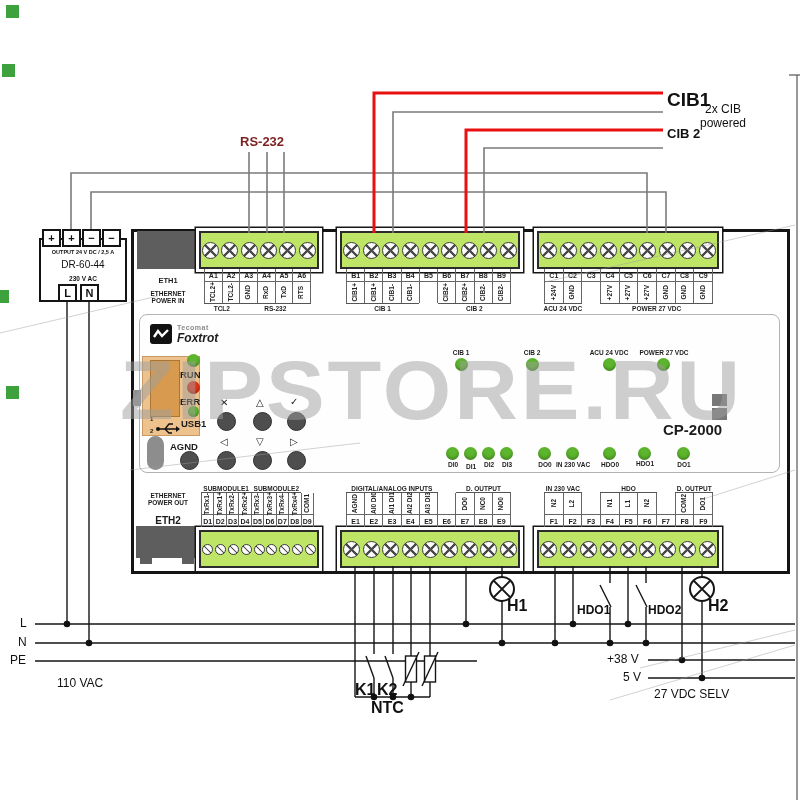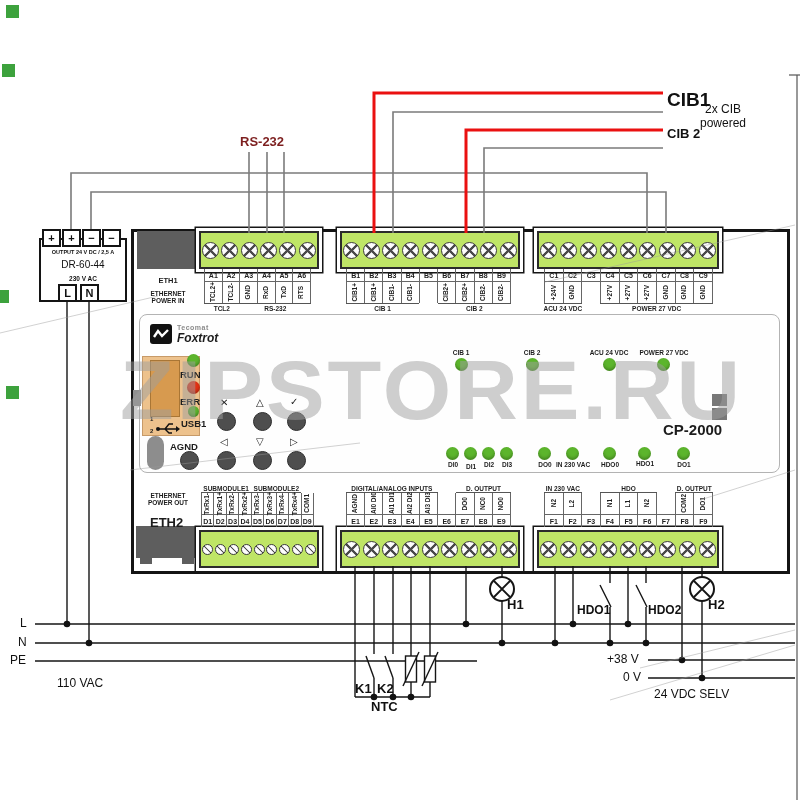--- a/index.html
+++ b/index.html
@@ -45,21 +45,21 @@
   .led.red{background:#e23214;}
   .pbtn{position:absolute;width:17px;height:17px;border-radius:50%;background:#4e4e4e;
         border:1px solid #2e2e2e;z-index:2;}
   .plbl{position:absolute;font-weight:bold;color:#1c1c1c;z-index:3;}
   .keysym{position:absolute;font-size:10px;color:#222;z-index:3;}
   .ledlbl{position:absolute;font-size:6.5px;font-weight:bold;color:#1c1c1c;text-align:center;z-index:3;}
   .preline{white-space:pre-line;}
   .eth{position:absolute;background:#5e5e5e;z-index:2;}
   
   .wlbl{position:absolute;font-size:12px;color:#111;z-index:5;}
-  .wlbl.b{font-weight:bold;font-size:13px;}
+  .wlbl.b{font-weight:bold;font-size:16px;}
   
   #watermark{position:absolute;left:120px;top:340px;font-size:88px;font-weight:bold;
              letter-spacing:3px;color:rgba(158,158,158,0.5);z-index:8;white-space:nowrap;
              transform:scaleY(0.95);}
   .gsq{position:absolute;width:13px;height:13px;background:#3da23d;z-index:8;}
   svg{position:absolute;left:0;top:0;z-index:4;pointer-events:none;}
   svg.topmost{z-index:9;}
 </style>
 </head>
 <body>
@@ -80,21 +80,21 @@
 
   <div class="eth" style="left:137px;top:231px;width:60px;height:38px;"></div>
   <div class="eth" style="left:136px;top:526px;width:62px;height:32px;"></div>
   <div class="eth" style="left:140px;top:558px;width:12px;height:6px;"></div>
   <div class="eth" style="left:182px;top:558px;width:12px;height:6px;"></div>
   <div class="plbl" style="left:150px;top:276px;width:36px;text-align:center;font-size:7.5px;">ETH1</div>
   <div class="plbl preline" style="left:138px;top:290px;width:60px;text-align:center;font-size:6.5px;line-height:1.15;">ETHERNET
 POWER IN</div>
   <div class="plbl preline" style="left:138px;top:492px;width:60px;text-align:center;font-size:6.5px;line-height:1.15;">ETHERNET
 POWER OUT</div>
-  <div class="plbl" style="left:150px;top:515px;width:36px;text-align:left;font-size:13px;">ETH2</div>
+  <div class="plbl" style="left:150px;top:515px;width:36px;text-align:center;font-size:10px;">ETH2</div>
 
   <div class="strip" style="left:199px;top:231px;width:120px;height:38px;">
       <div class="scell">
         <div class="screw" style="height: 17px; width: 17px;"></div>
       </div>
       <div class="scell">
         <div class="screw" style="height: 17px; width: 17px;"></div>
       </div>
       <div class="scell">
         <div class="screw" style="height: 17px; width: 17px;"></div>
@@ -709,22 +709,22 @@
   <div class="wlbl" style="left:10px;top:653px;">PE</div>
   <div class="wlbl" style="left:57px;top:676px;">110 VAC</div>
   <div class="wlbl b" style="left:355px;top:681px;">K1</div>
   <div class="wlbl b" style="left:377px;top:681px;">K2</div>
   <div class="wlbl b" style="left:371px;top:699px;">NTC</div>
   <div class="wlbl b" style="left:507px;top:597px;">H1</div>
   <div class="wlbl b" style="left:708px;top:597px;">H2</div>
   <div class="wlbl b" style="left:577px;top:603px;font-size:12px;">HDO1</div>
   <div class="wlbl b" style="left:648px;top:603px;font-size:12px;">HDO2</div>
   <div class="wlbl" style="left:607px;top:652px;">+38 V</div>
-  <div class="wlbl" style="left:623px;top:670px;">0 V</div>
-  <div class="wlbl" style="left:654px;top:687px;">24 VDC SELV</div>
+  <div class="wlbl" style="left:623px;top:670px;">5 V</div>
+  <div class="wlbl" style="left:654px;top:687px;">27 VDC SELV</div>
 
   <div id="watermark">ZIPSTORE.RU</div>
   <div class="gsq" style="left:6px;top:5px;"></div>
   <div class="gsq" style="left:2px;top:64px;"></div>
   <div class="gsq" style="left:-4px;top:290px;"></div>
   <div class="gsq" style="left:6px;top:386px;"></div>
 
   <svg class="topmost" width="800" height="800">
     <g stroke="#9a9a9a" stroke-width="1" opacity="0.45">
       <line x1="0" y1="333" x2="158" y2="296"></line>

